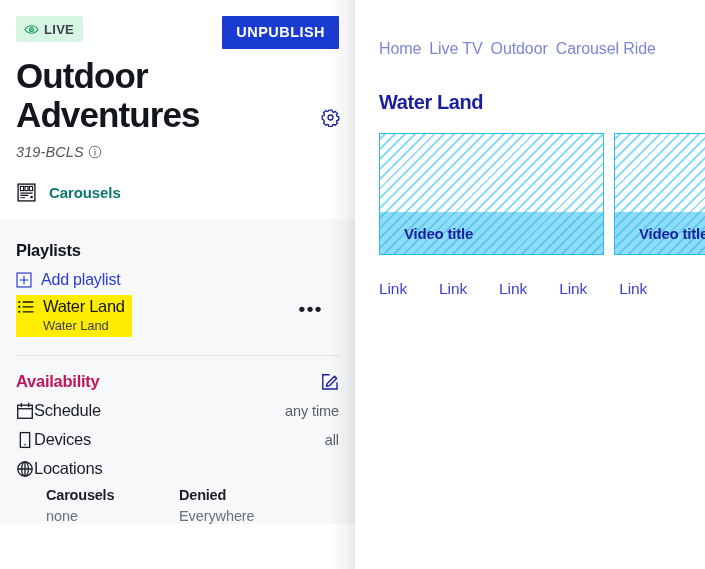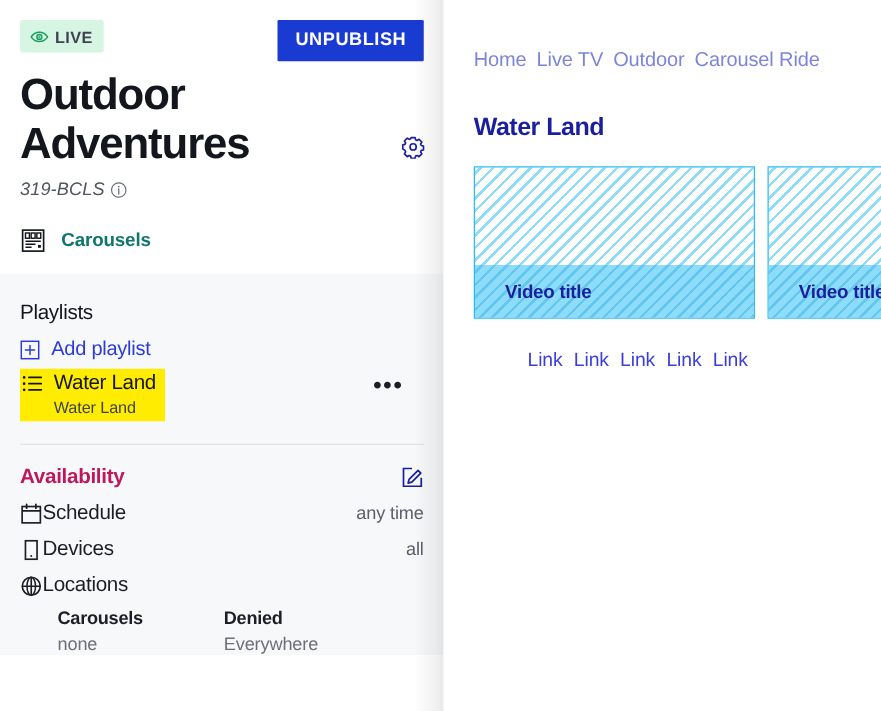--- a/index.html
+++ b/index.html
@@ -117,21 +117,21 @@
   }
 
   .grey-section {
     background: #f7f8f9;
     padding: 0 16px;
     min-height: 100px;
   }
 
   .section-title {
     font-size: 16.5px;
-    font-weight: 400;
+    font-weight: 700;
     color: #13161c;
     letter-spacing: -.25px;
     padding-top: 22px;
   }
 
   .add-playlist {
     display: flex; align-items: center; gap: 9px;
     color: #2c3bd6;
     font-size: 16px;
     margin-top: 11px;
@@ -275,23 +275,22 @@
       #8cdcfa 2px, #8cdcfa 7px
     );
     font-size: 15px;
     font-weight: 700;
     color: #1a1f9e;
     letter-spacing: -.2px;
     white-space: nowrap;
   }
   .link-row {
     display: flex;
-    gap: 9px;
+    gap: 32px;
     margin-top: 25px;
-    margin-left: 43px;
   }
   .link-row a {
     color: #3b3fd8;
     font-size: 15.5px;
     text-decoration: none;
     cursor: pointer;
     letter-spacing: -.1px;
   }
 </style>
 </head>

